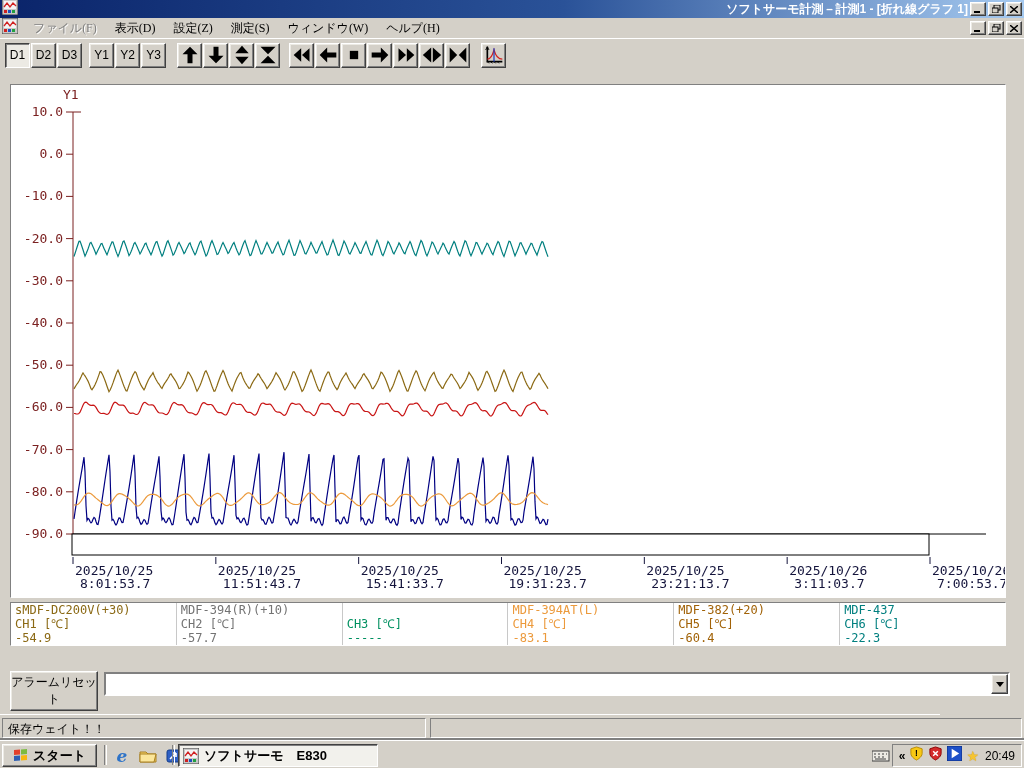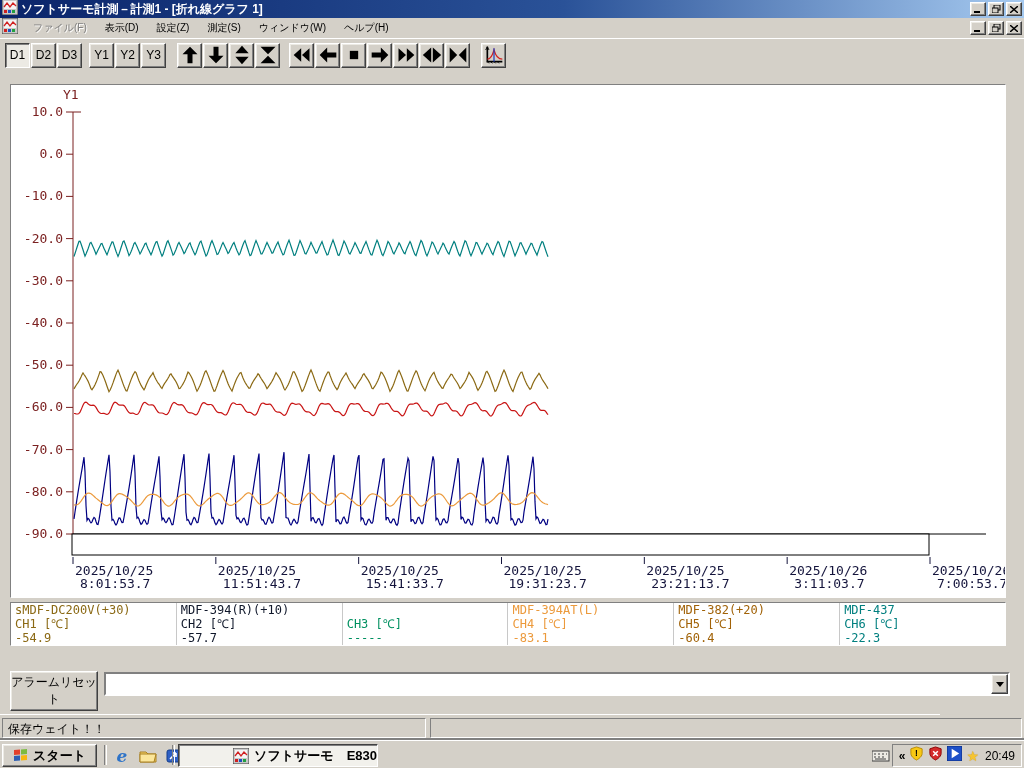--- a/index.html
+++ b/index.html
@@ -8,27 +8,27 @@
 
   
   .raised { background:#D4D0C8; border:1px solid; border-color:#FFFFFF #404040 #404040 #FFFFFF; box-shadow:inset -1px -1px 0 #808080, inset 1px 1px 0 #ECEAE4; }
   .sunken { background:#D4D0C8; border:1px solid; border-color:#808080 #FFFFFF #FFFFFF #808080; }
   .pressed { background:#ECEAE4; border:1px solid; border-color:#404040 #FFFFFF #FFFFFF #404040; box-shadow:inset 1px 1px 0 #808080; }
 
   
   .titlebar { position:absolute; left:0; top:0; width:1024px; height:18px;
     background:linear-gradient(90deg,#0A246A 0%,#2A5298 55%,#A6CAF0 100%);
     display:flex; align-items:center; padding:0 2px; }
-  .titlebar .title { flex:1; color:#fff; font-size:12px; font-weight:bold; padding-left:3px; white-space:nowrap; }
+  .titlebar .title { flex:1; color:#fff; font-size:12px; font-weight:bold; padding-left:3px; white-space:nowrap;text-align:right; }
   .wbtn { width:16px; height:14px; margin-left:2px; display:flex; align-items:center; justify-content:center; }
 
   
   .menubar { position:absolute; left:0; top:18px; width:1024px; height:20px; background:#D4D0C8;
     display:flex; align-items:center; padding:0 2px; }
-  .menu-item { font-size:10px; padding:2px 9px; color:#000; white-space:nowrap; }
+  .menu-item { font-size:12px; padding:2px 9px; color:#000; white-space:nowrap;font-family:Liberation Serif, serif; }
   .menu-item.disabled { color:#808080; text-shadow:1px 1px 0 #fff; }
   .menubar .spacer { flex:1; }
 
   
   .toolbar { position:absolute; left:0; top:38px; width:1024px; height:33px; background:#D4D0C8;
     border-top:1px solid #FFFFFF; display:flex; align-items:center; padding-left:5px; }
   .tbtn { width:25px; height:25px; margin-right:1px; font-size:12px; color:#000;
     display:flex; align-items:center; justify-content:center; font-family:"Liberation Sans",sans-serif; }
   .tbtn svg { display:block; }
   .gap6 { width:6px; } .gap10 { width:10px; } .gap8 { width:8px; }
@@ -63,21 +63,21 @@
 
   
   .taskbar { position:absolute; left:0; top:740px; width:1024px; height:20px; background:#D4D0C8;
     border-top:1px solid #FFFFFF; box-shadow:0 -2px 0 #808080; }
   .start-btn { position:absolute; left:2px; top:3px; width:95px; height:23px; display:flex; align-items:center;
     justify-content:center; font-weight:bold; font-size:13px; gap:4px; }
   .vsep { position:absolute; top:4px; width:3px; height:20px; border-left:1px solid #808080; border-right:1px solid #fff; }
   .ql-icon { position:absolute; top:5px; width:20px; height:20px; display:flex; align-items:center; justify-content:center; }
   .task-btn { position:absolute; left:178px; top:3px; width:200px; height:23px; display:flex; align-items:center;
     padding-left:4px; gap:5px; font-weight:bold; font-size:13px;
-    background:#F2F1EC; border:1px solid; border-color:#404040 #FFFFFF #FFFFFF #404040; box-shadow:inset 1px 1px 0 #808080;justify-content:flex-end; }
+    background:#F2F1EC; border:1px solid; border-color:#404040 #FFFFFF #FFFFFF #404040; box-shadow:inset 1px 1px 0 #808080; }
   .tray { position:absolute; right:2px; top:3px; height:23px; display:flex; align-items:center; gap:4px;
     background:#D4D0C8; border:1px solid; border-color:#808080 #FFFFFF #FFFFFF #808080; padding:0 6px; }
   .tray .clock { font-size:12px; padding-left:2px; }
   .kbd-icon { position:absolute; right:134px; top:7px; }
   .chev { font-size:12px; font-weight:bold; color:#000; }
   .star { color:#F5C431; font-size:14px; text-shadow:0 0 1px #B8860B; }
 </style>
 </head>
 <body>
 
@@ -288,21 +288,21 @@
       <polyline points="63,171.5 64,168.5 65,165.4 66,162.3 67,159.2 68,156.3 69,156.1 70,158.8 71,161.8 72,164.8 73,168.0 74,171.1 75,169.0 76,166.6 77,164.0 78,161.1 79,158.1 80,157.4 81,159.5 82,161.7 83,164.0 84,166.5 85,169.2 86,167.2 87,165.1 88,163.0 89,160.9 90,158.7 91,158.5 92,161.1 93,163.4 94,165.6 95,167.7 96,169.8 97,167.1 98,164.2 99,161.6 100,159.2 101,156.9 102,157.0 103,160.1 104,163.2 105,166.2 106,168.9 107,171.4 108,169.0 109,166.0 110,162.8 111,159.7 112,156.7 113,155.9 114,158.5 115,161.3 116,164.3 117,167.4 118,170.6 119,169.0 120,166.7 121,164.2 122,161.5 123,158.6 124,157.5 125,159.5 126,161.6 127,163.9 128,166.3 129,168.9 130,167.3 131,165.1 132,163.0 133,160.9 134,158.7 135,158.2 136,160.9 137,163.4 138,165.6 139,167.7 140,169.8 141,167.6 142,164.6 143,161.8 144,159.3 145,157.0 146,156.5 147,159.6 148,162.7 149,165.8 150,168.6 151,171.2 152,169.4 153,166.4 154,163.3 155,160.2 156,157.1 157,155.8 158,158.3 159,161.0 160,163.9 161,166.9 162,170.1 163,169.1 164,166.8 165,164.5 166,161.8 167,159.0 168,157.5 169,159.6 170,161.6 171,163.8 172,166.1 173,168.6 174,167.4 175,165.1 176,163.0 177,160.9 178,158.8 179,157.9 180,160.7 181,163.2 182,165.6 183,167.7 184,169.8 185,168.0 186,165.0 187,162.1 188,159.5 189,157.0 190,156.0 191,159.1 192,162.2 193,165.3 194,168.3 195,171.0 196,169.8 197,166.9 198,163.9 199,160.7 200,157.6 201,155.7 202,158.1 203,160.6 204,163.4 205,166.4 206,169.5 207,169.0 208,166.9 209,164.6 210,162.1 211,159.4 212,157.5 213,159.6 214,161.7 215,163.8 216,166.0 217,168.4 218,167.5 219,165.1 220,162.9 221,160.8 222,158.8 223,157.5 224,160.3 225,163.0 226,165.5 227,167.7 228,169.9 229,168.5 230,165.5 231,162.5 232,159.7 233,157.2 234,155.6 235,158.6 236,161.7 237,164.8 238,167.9 239,170.7 240,170.1 241,167.3 242,164.3 243,161.2 244,158.1 245,155.6 246,157.9 247,160.4 248,163.1 249,166.0 250,169.0 251,169.0 252,166.9 253,164.7 254,162.3 255,159.7 256,157.4 257,159.6 258,161.7 259,163.8 260,165.9 261,168.2 262,167.7 263,165.2 264,162.9 265,160.8 266,158.7 267,157.0 268,160.0 269,162.8 270,165.3 271,167.7 272,169.9 273,169.1 274,165.9 275,162.9 276,160.0 277,157.4 278,155.2 279,158.1 280,161.2 281,164.3 282,167.4 283,170.4 284,170.3 285,167.7 286,164.8 287,161.7 288,158.6 289,155.6 290,157.8 291,160.2 292,162.8 293,165.6 294,168.5 295,169.0 296,166.9 297,164.8 298,162.5 299,160.0 300,157.3 301,159.6 302,161.7 303,163.8 304,165.9 305,168.1 306,168.0 307,165.4 308,163.0 309,160.8 310,158.7 311,156.6 312,159.6 313,162.5 314,165.1 315,167.6 316,169.9 317,169.6 318,166.4 319,163.3 320,160.4 321,157.6 322,155.0 323,157.7 324,160.7 325,163.8 326,166.9 327,170.0 328,170.5 329,168.0 330,165.2 331,162.2 332,159.1 333,156.0 334,157.8 335,160.0 336,162.5 337,165.2 338,168.1 339,169.0 340,166.9 341,164.8 342,162.6 343,160.2 344,157.6 345,159.5 346,161.7 347,163.8 348,165.9 349,168.1 350,168.3 351,165.6 352,163.1 353,160.8 354,158.7 355,156.6 356,159.1 357,162.1 358,164.9 359,167.5 360,169.8 361,170.1 362,167.0 363,163.8 364,160.8 365,157.9 366,155.2 367,157.3 368,160.2 369,163.3 370,166.4 371,169.5 372,170.7 373,168.2 374,165.6 375,162.7 376,159.6 377,156.5 378,157.8 379,159.9 380,162.3 381,164.9 382,167.7 383,168.9 384,166.8 385,164.8 386,162.6 387,160.4 388,157.9 389,159.4 390,161.7 391,163.9 392,165.9 393,168.0 394,168.7 395,165.9 396,163.3 397,160.9 398,158.7 399,156.6 400,158.6 401,161.7 402,164.6 403,167.3 404,169.7 405,170.6 406,167.5 407,164.3 408,161.2 409,158.3 410,155.5 411,156.9 412,159.8 413,162.8 414,165.9 415,169.0 416,170.8 417,168.4 418,165.9 419,163.1 420,160.1 421,157.0 422,157.8 423,159.9 424,162.2 425,164.6 426,167.3 427,169.0 428,166.8 429,164.7 430,162.6 431,160.5 432,158.1 433,159.3 434,161.7 435,163.9 436,166.0 437,168.0 438,169.1 439,166.2 440,163.5 441,161.0 442,158.7 443,156.5 444,158.1 445,161.2 446,164.2 447,167.0 448,169.6 449,171.0 450,168.0 451,164.9 452,161.7 453,158.7 454,155.8 455,156.6 456,159.4 457,162.3 458,165.4 459,168.5 460,170.8 461,168.5 462,166.1 463,163.5 464,160.6 465,157.5 466,157.8 467,159.9 468,162.1 469,164.4 470,167.0 471,169.0 472,166.8 473,164.7 474,162.6 475,160.5 476,158.2 477,159.0 478,161.5 479,163.8 480,166.0 481,168.1 482,169.6 483,166.6 484,163.7 485,161.1 486,158.7 487,156.5 488,157.6 489,160.7 490,163.8 491,166.7 492,169.4 493,171.4 494,168.4 495,165.4 496,162.2 497,159.1 498,156.2 499,156.4 500,159.0 501,161.9 502,164.9 503,168.0 504,170.8 505,168.6 506,166.3 507,163.7 508,161.0 509,158.0 510,157.8 511,159.9 512,162.0 513,164.3 514,166.7 515,169.2 516,166.8 517,164.7 518,162.6 519,160.5 520,158.3 521,158.7 522,161.4 523,163.8 524,166.0 525,168.1 526,170.1 527,167.0 528,164.1 529,161.3 530,158.8 531,156.6 532,157.1 533,160.2 534,163.3 535,166.3 536,169.1 537,171.7" fill="none" stroke="#007F7F" stroke-width="1.2"></polyline>
     </svg>
 </div>
 
 <div class="legend" id="legend">
     <div class="lcell" style="color: rgb(139, 105, 20);">
       <div>sMDF-DC200V(+30)</div>
       <div>CH1 [℃]</div>
       <div>-54.9</div>
     </div>
-    <div class="lcell" style="color: #0f172a;">
+    <div class="lcell" style="color: #737373;">
       <div>MDF-394(R)(+10)</div>
       <div>CH2 [℃]</div>
       <div>-57.7</div>
     </div>
     <div class="lcell" style="color: rgb(0, 144, 96);">
       <div>&nbsp;</div>
       <div>CH3 [℃]</div>
       <div>-----</div>
     </div>
     <div class="lcell" style="color: rgb(236, 154, 60);">

